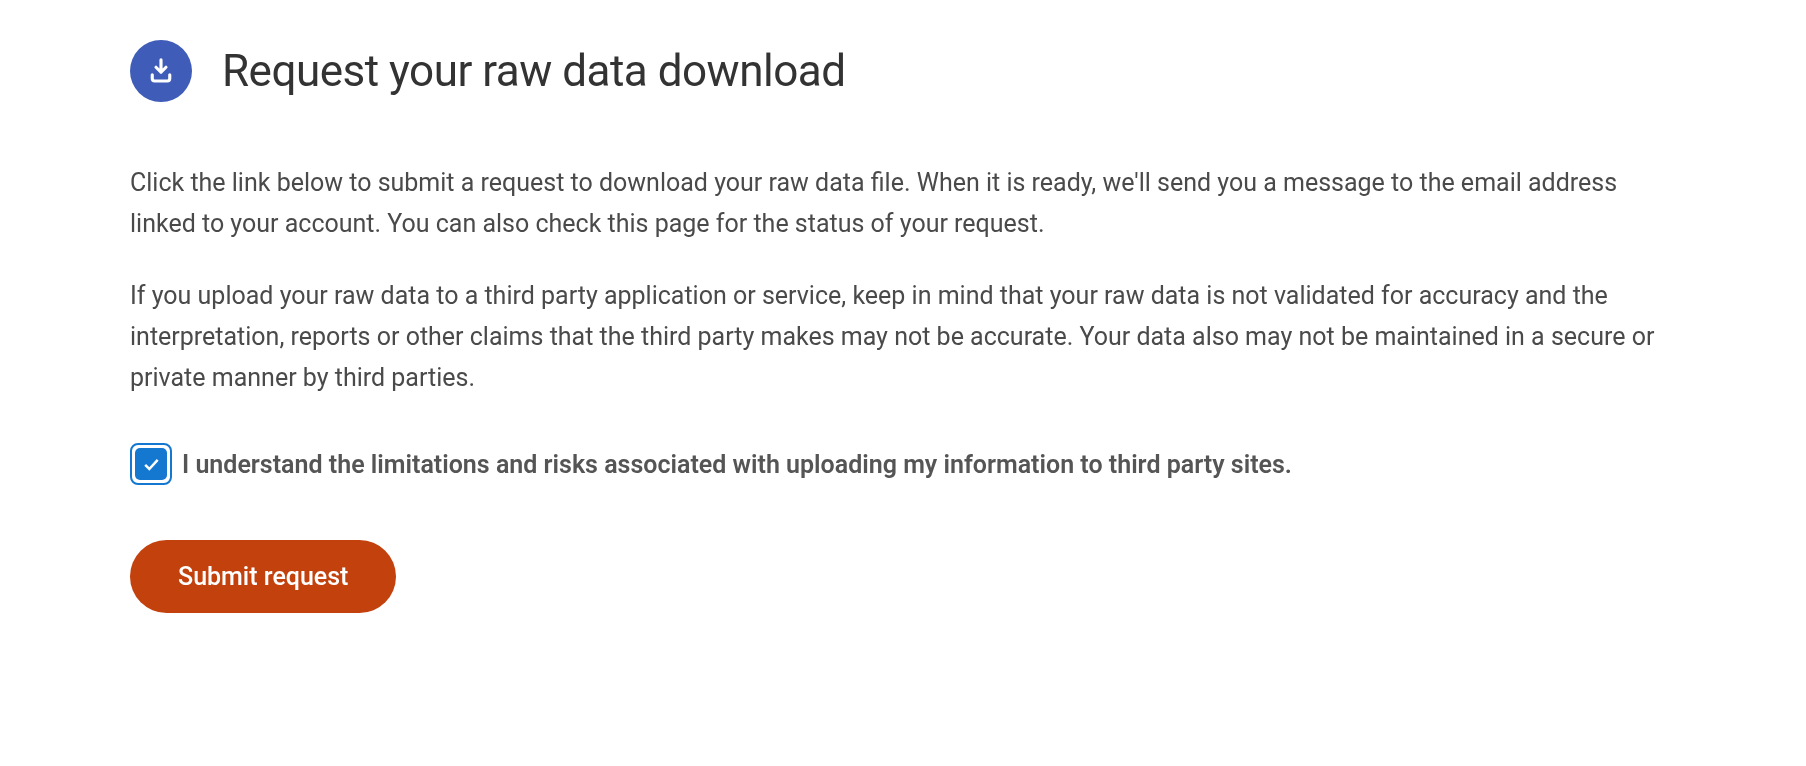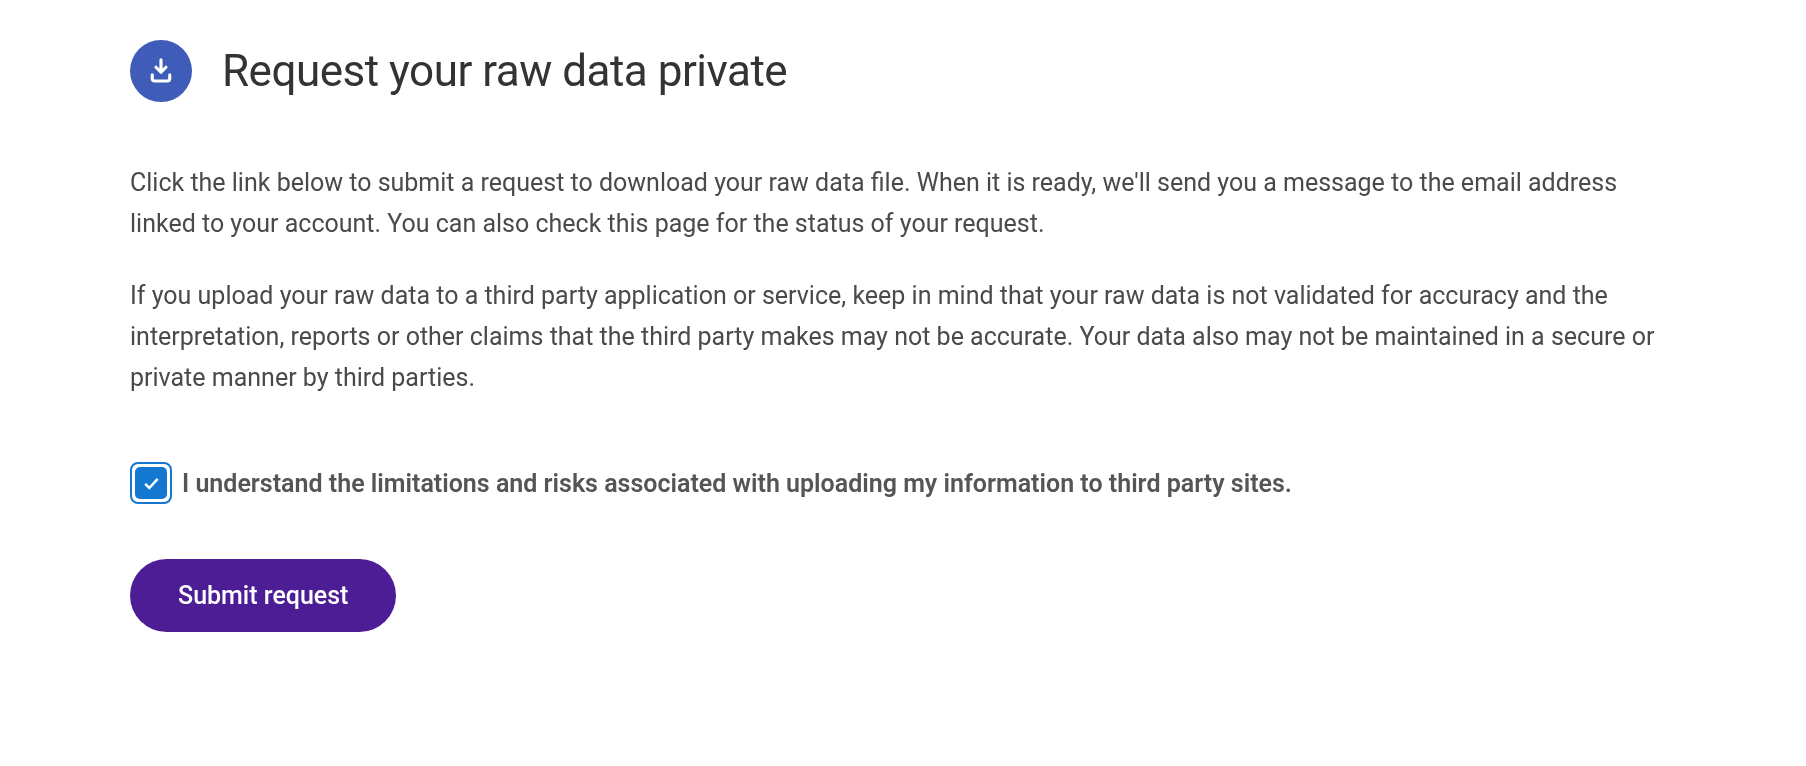--- a/index.html
+++ b/index.html
@@ -45,21 +45,21 @@
       line-height: 1.65;
       color: #4a4a4a;
       margin-bottom: 30px;
       font-weight: 400;
       margin-top: 24px;
     }
     .checkbox-row {
       display: flex;
       align-items: center;
       gap: 10px;
-      margin-top: 64px;
+      margin-top: 45px;
       margin-bottom: 55px;
     }
     .checkbox-container {
       position: relative;
       width: 42px;
       height: 42px;
       flex-shrink: 0;
     }
     .checkbox-outline {
       position: absolute;
@@ -92,21 +92,21 @@
     }
     .checkbox-label {
       font-size: 25px;
       font-weight: 600;
       color: #555555;
       line-height: 1.4;
     }
     .submit-btn {
       display: inline-block;
       padding: 22px 48px;
-      background: #4c1d95;
+      background: #c2410c;
       color: #ffffff;
       font-size: 25px;
       font-weight: 500;
       border: none;
       border-radius: 40px;
       cursor: pointer;
       font-family: inherit;
     }
   </style>
 </head>
@@ -114,21 +114,21 @@
 
 
 
 <div class="header-row">
   <div class="icon-circle">
     <svg viewBox="0 0 24 24">
       <path d="M12 3 L12 13 M12 13 L8 9 M12 13 L16 9" stroke="#ffffff" stroke-width="2.5" fill="none" stroke-linecap="round" stroke-linejoin="round"></path>
       <path d="M5 15 L5 18 Q5 20 7 20 L17 20 Q19 20 19 18 L19 15" stroke="#ffffff" stroke-width="2.5" fill="none" stroke-linecap="round" stroke-linejoin="round"></path>
     </svg>
   </div>
-  <h1 class="page-title">Request your raw data private</h1>
+  <h1 class="page-title">Request your raw data download</h1>
 </div>
 
 <p class="description">Click the link below to submit a request to download your raw data file. When it is ready, we'll send you a message to the email address linked to your account. You can also check this page for the status of your request.</p>
 
 <p class="description">If you upload your raw data to a third party application or service, keep in mind that your raw data is not validated for accuracy and the interpretation, reports or other claims that the third party makes may not be accurate. Your data also may not be maintained in a secure or private manner by third parties.</p>
 
 <div class="checkbox-row">
   <div class="checkbox-container">
     <div class="checkbox-outline"></div>
     <div class="checkbox-inner">

